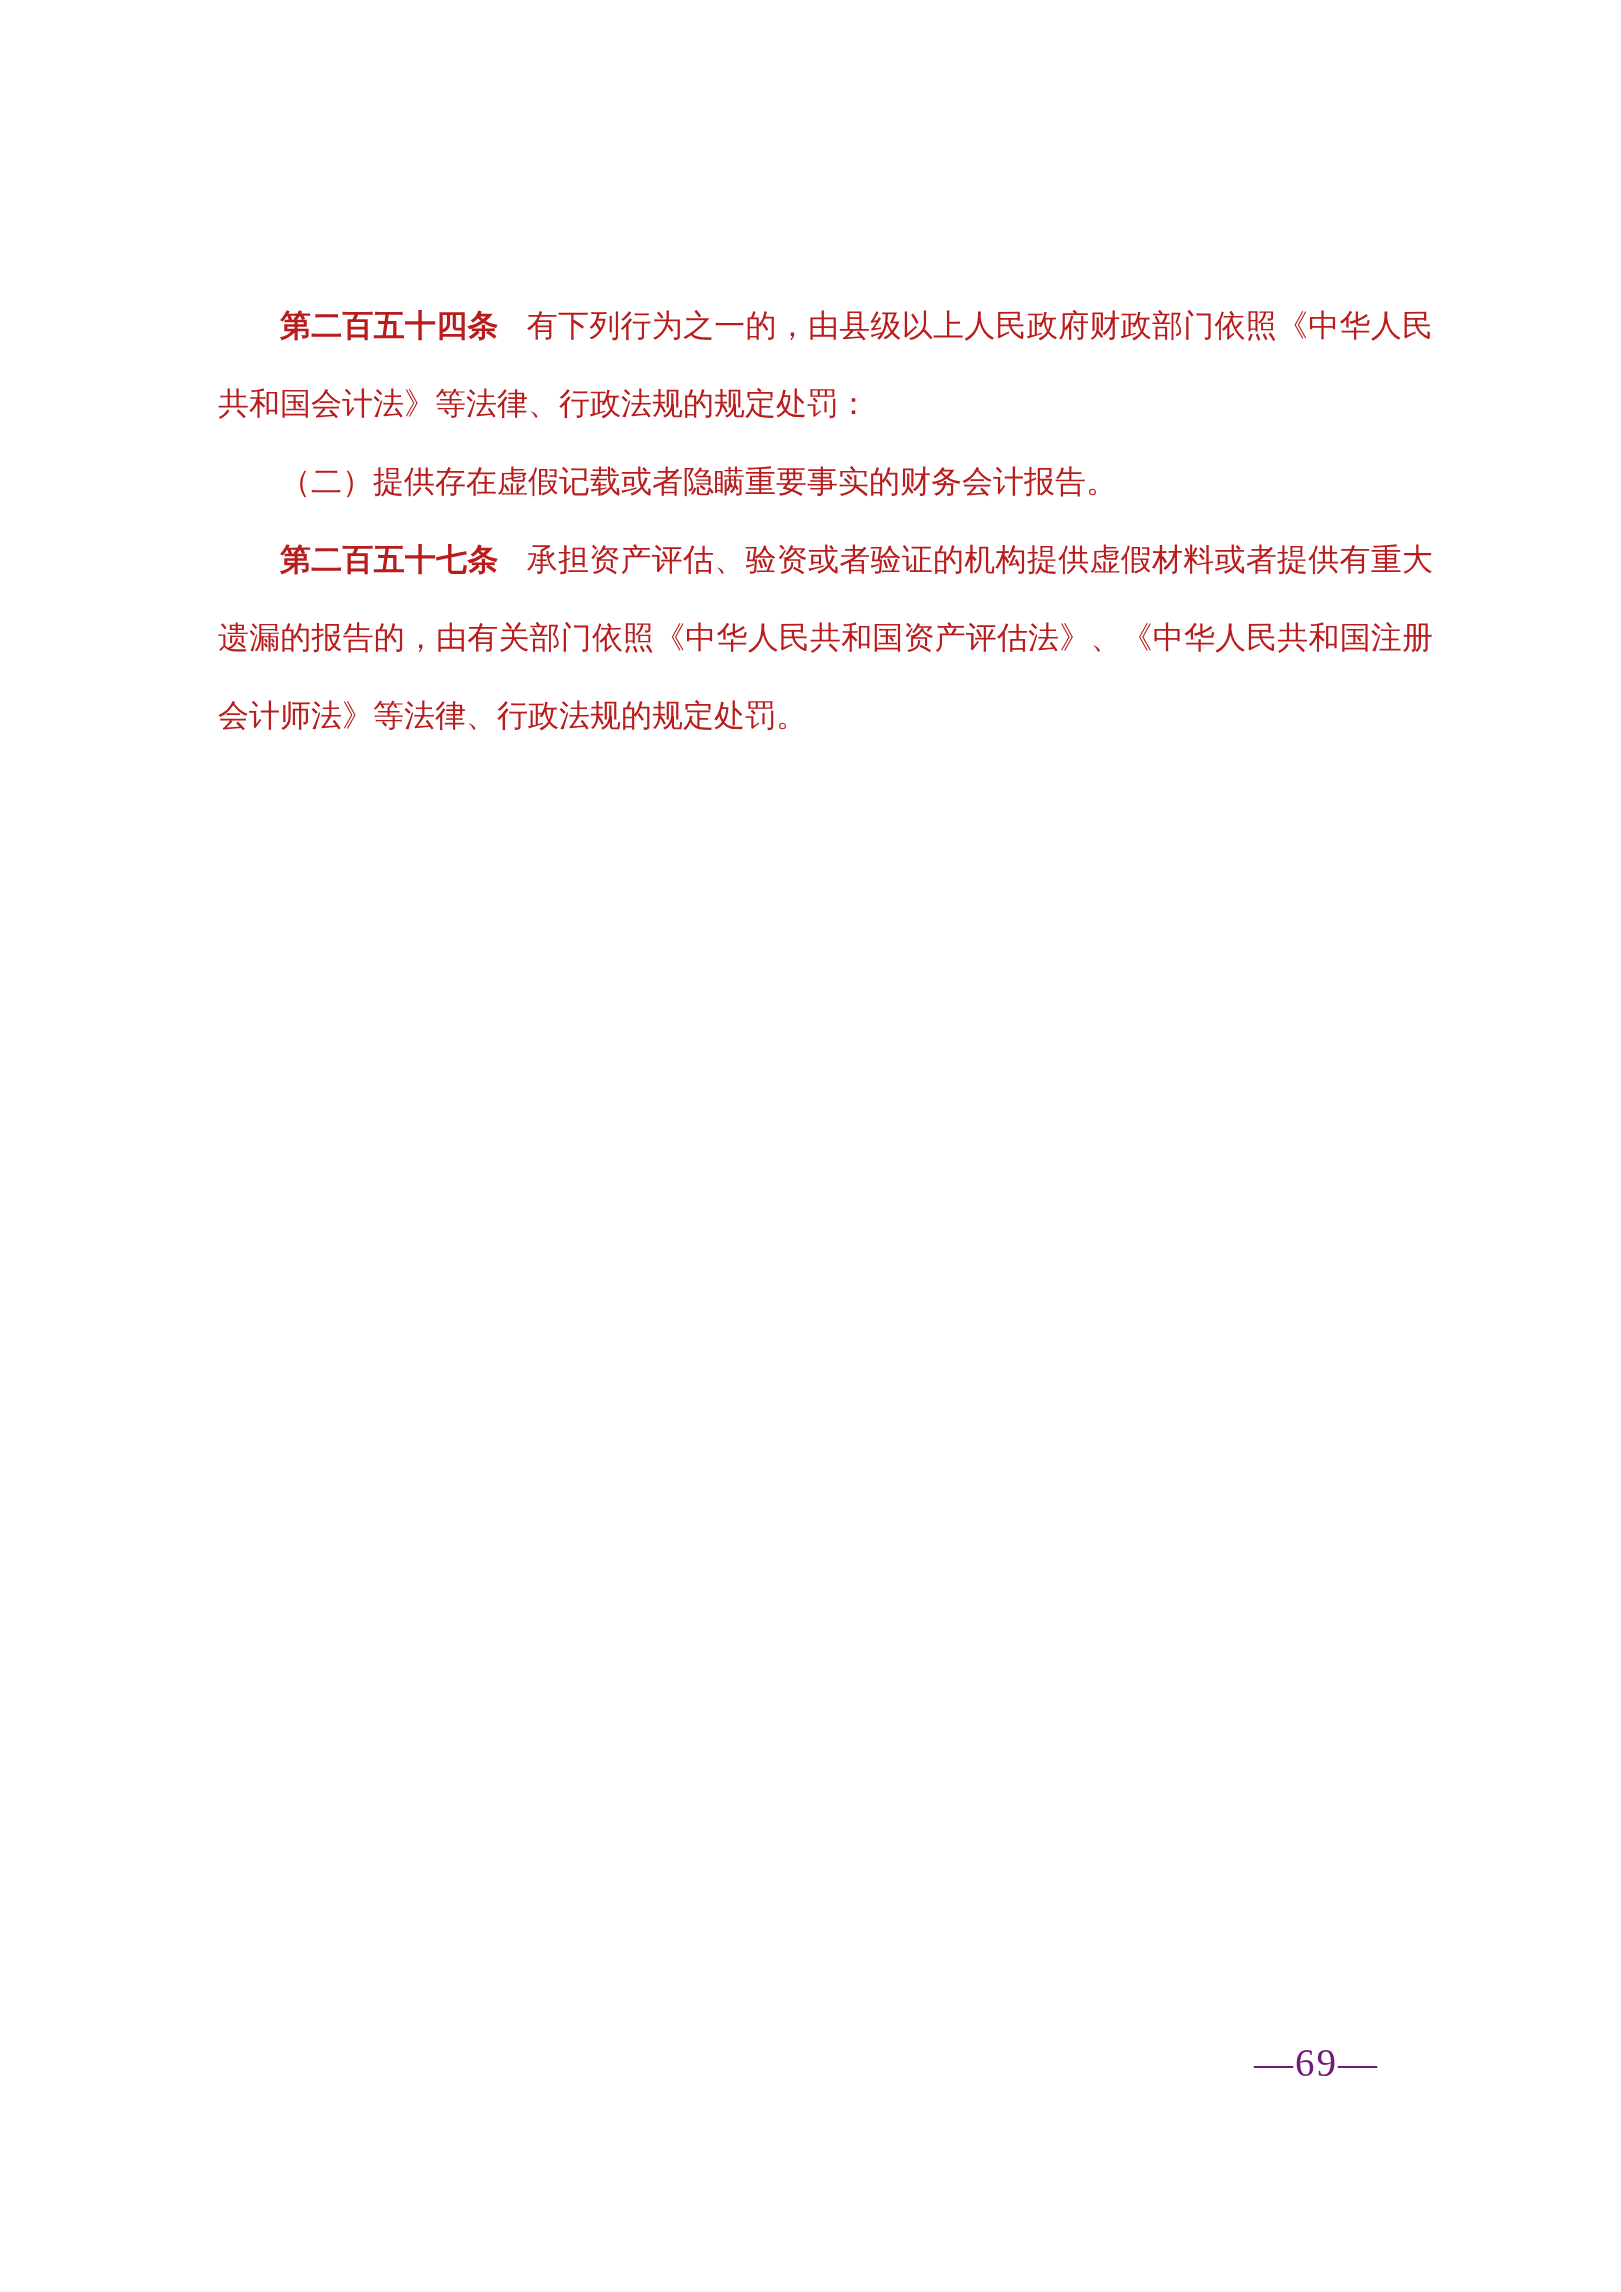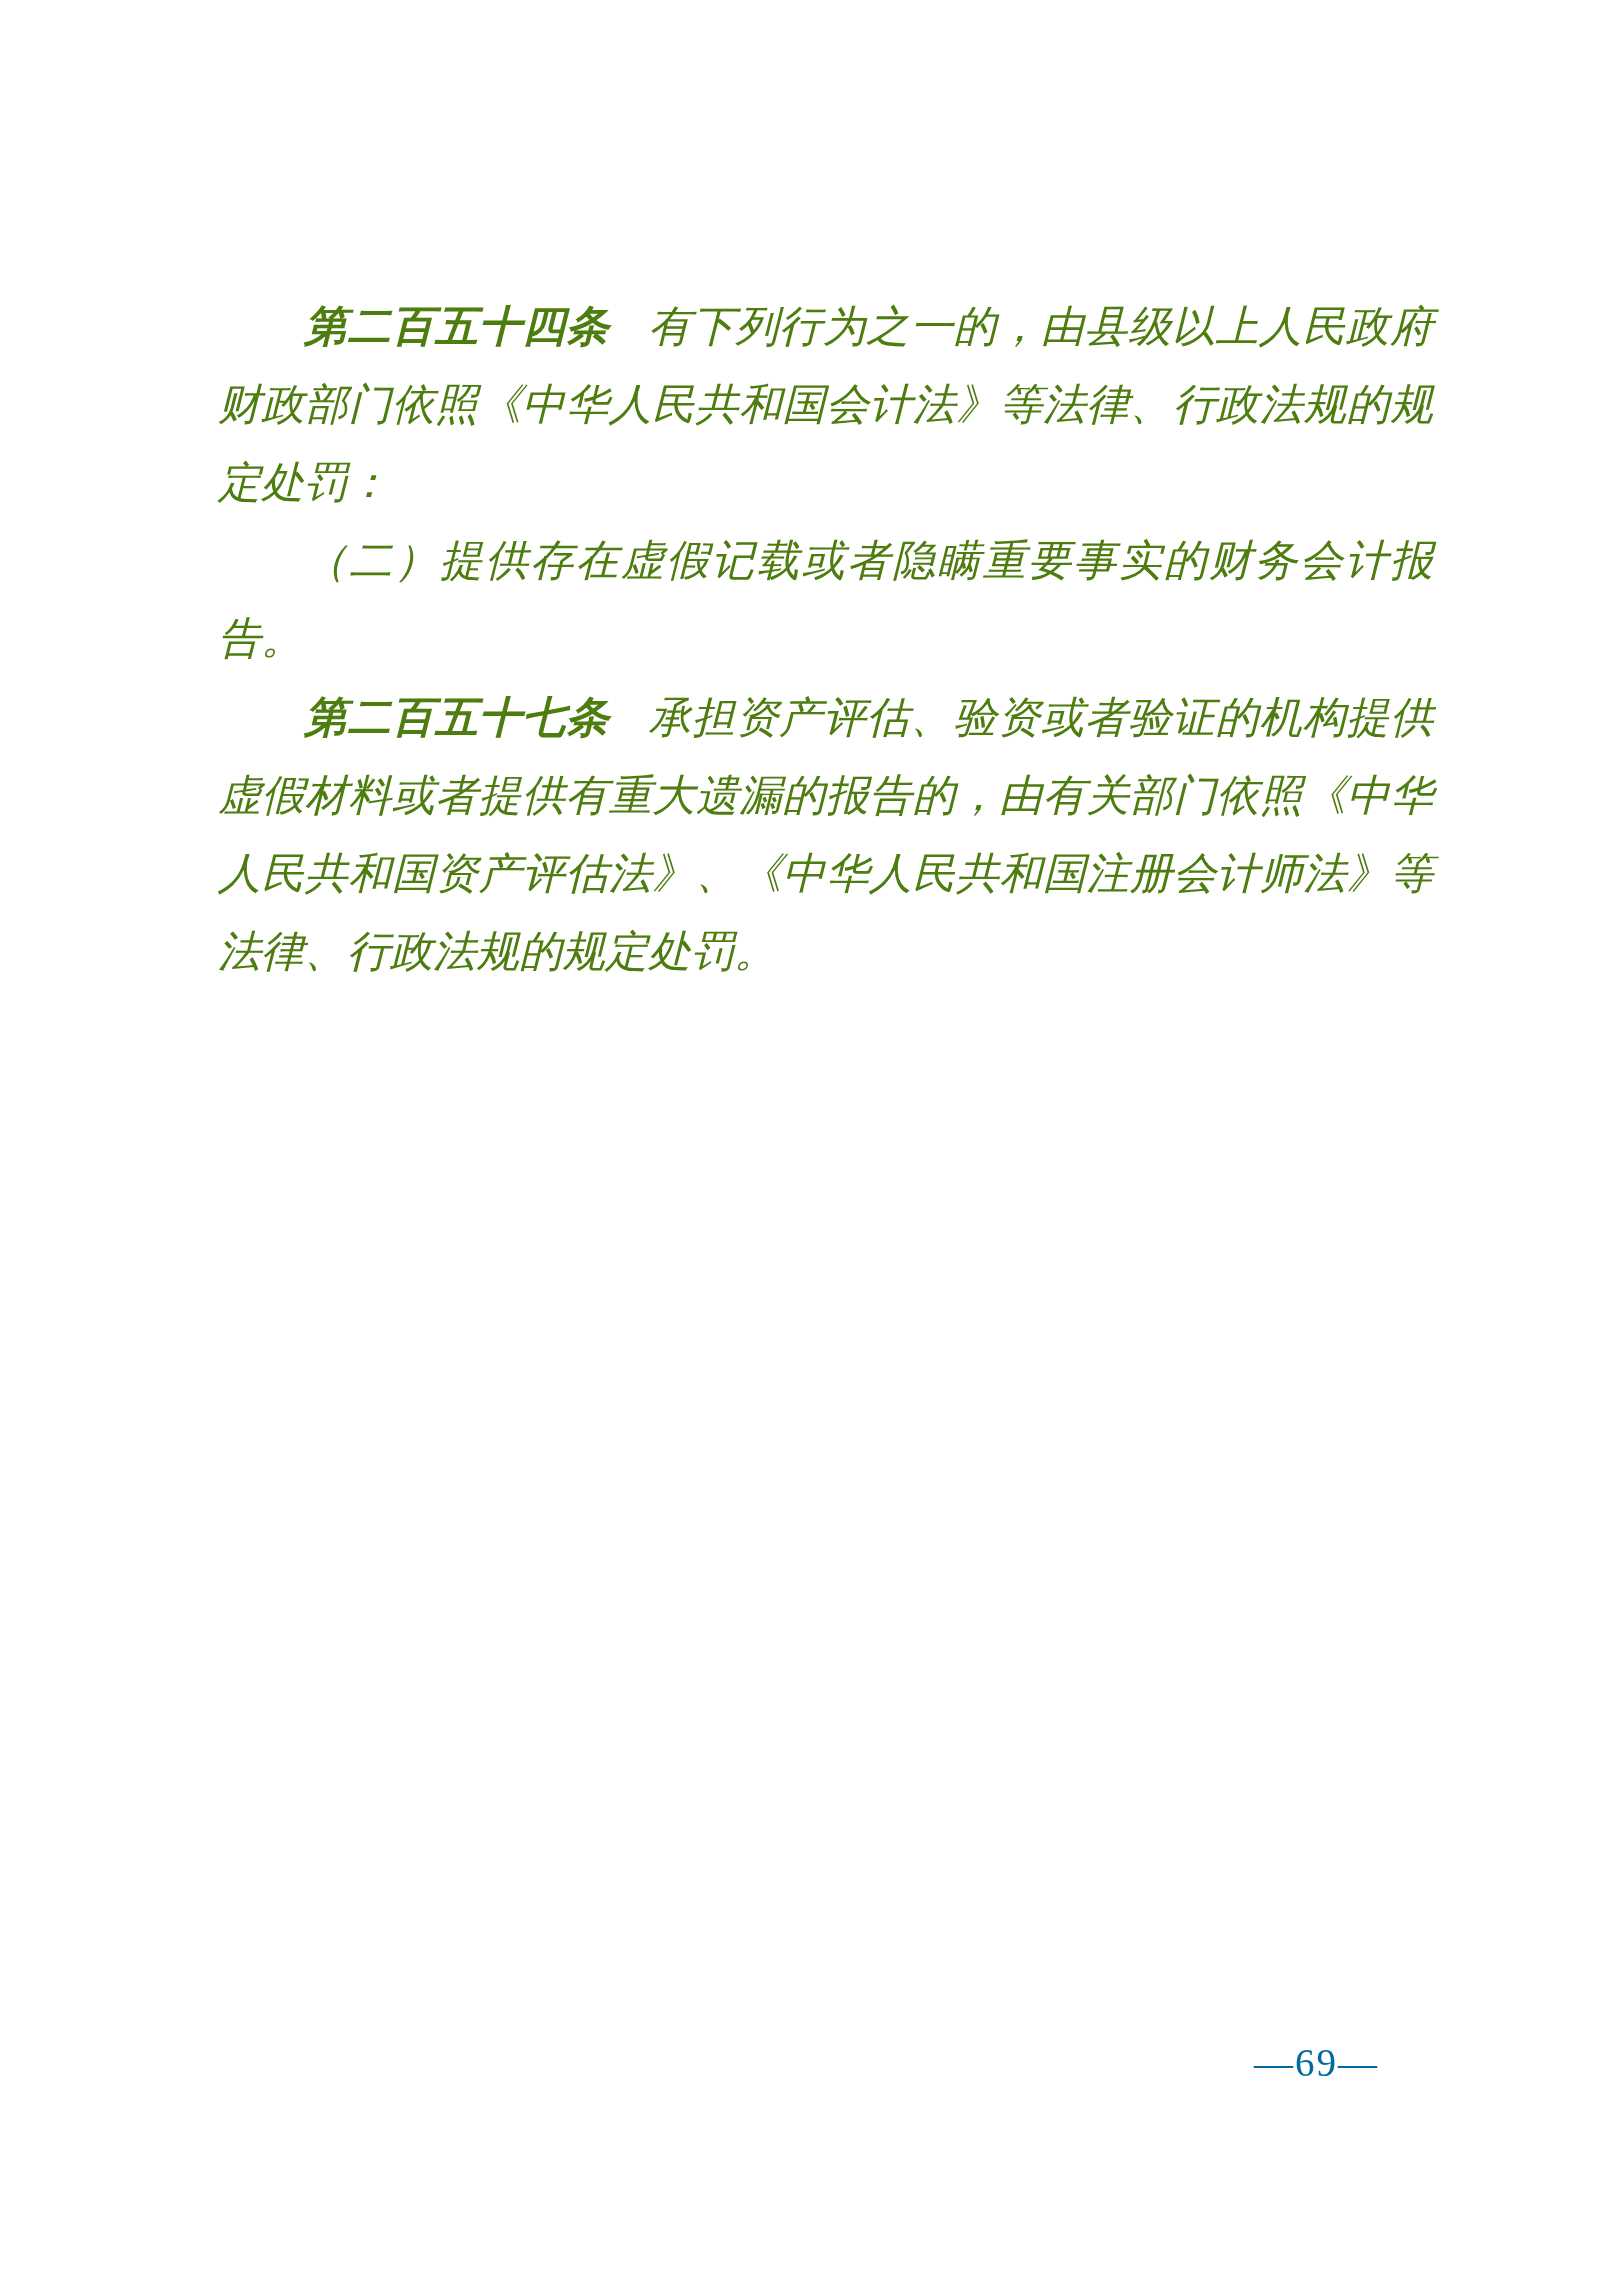--- a/index.html
+++ b/index.html
@@ -16,44 +16,43 @@
   }
 
   .content {
     position: absolute;
     left: 218px;
     top: 287px;
     width: 1215px;
   }
 
   .para {
-    font-size: 43px;
+    font-size: 31px;
     line-height: 78px;
     text-indent: 2em;
     text-align: justify;
     text-justify: inter-ideograph;
-    color: #4d7c0f;
-    font-style: italic;
+    color: #b91c1c;
   }
 
   .art {
     font-family: "Liberation Sans", "DejaVu Sans", sans-serif;
     font-weight: 900;
     margin-right: 0.9em;
   }
 
   .page-number {
     position: absolute;
     top: 2039px;
     right: 242px;
     font-size: 39px;
     line-height: 47px;
     letter-spacing: 2px;
     font-family: "Liberation Serif", "DejaVu Serif", serif;
-    color: #0369a1;
+    color: #701a75;
   }
 </style>
 </head>
 <body>
 
 <div class="page">
   <div class="content">
 
     <p class="para"><span class="art">第二百五十四条</span><span>有下列行为之一的，由县级以上人民政府财政部门依照《中华人民共和国会计法》等法律、行政法规的规定处罚：</span></p>
 

